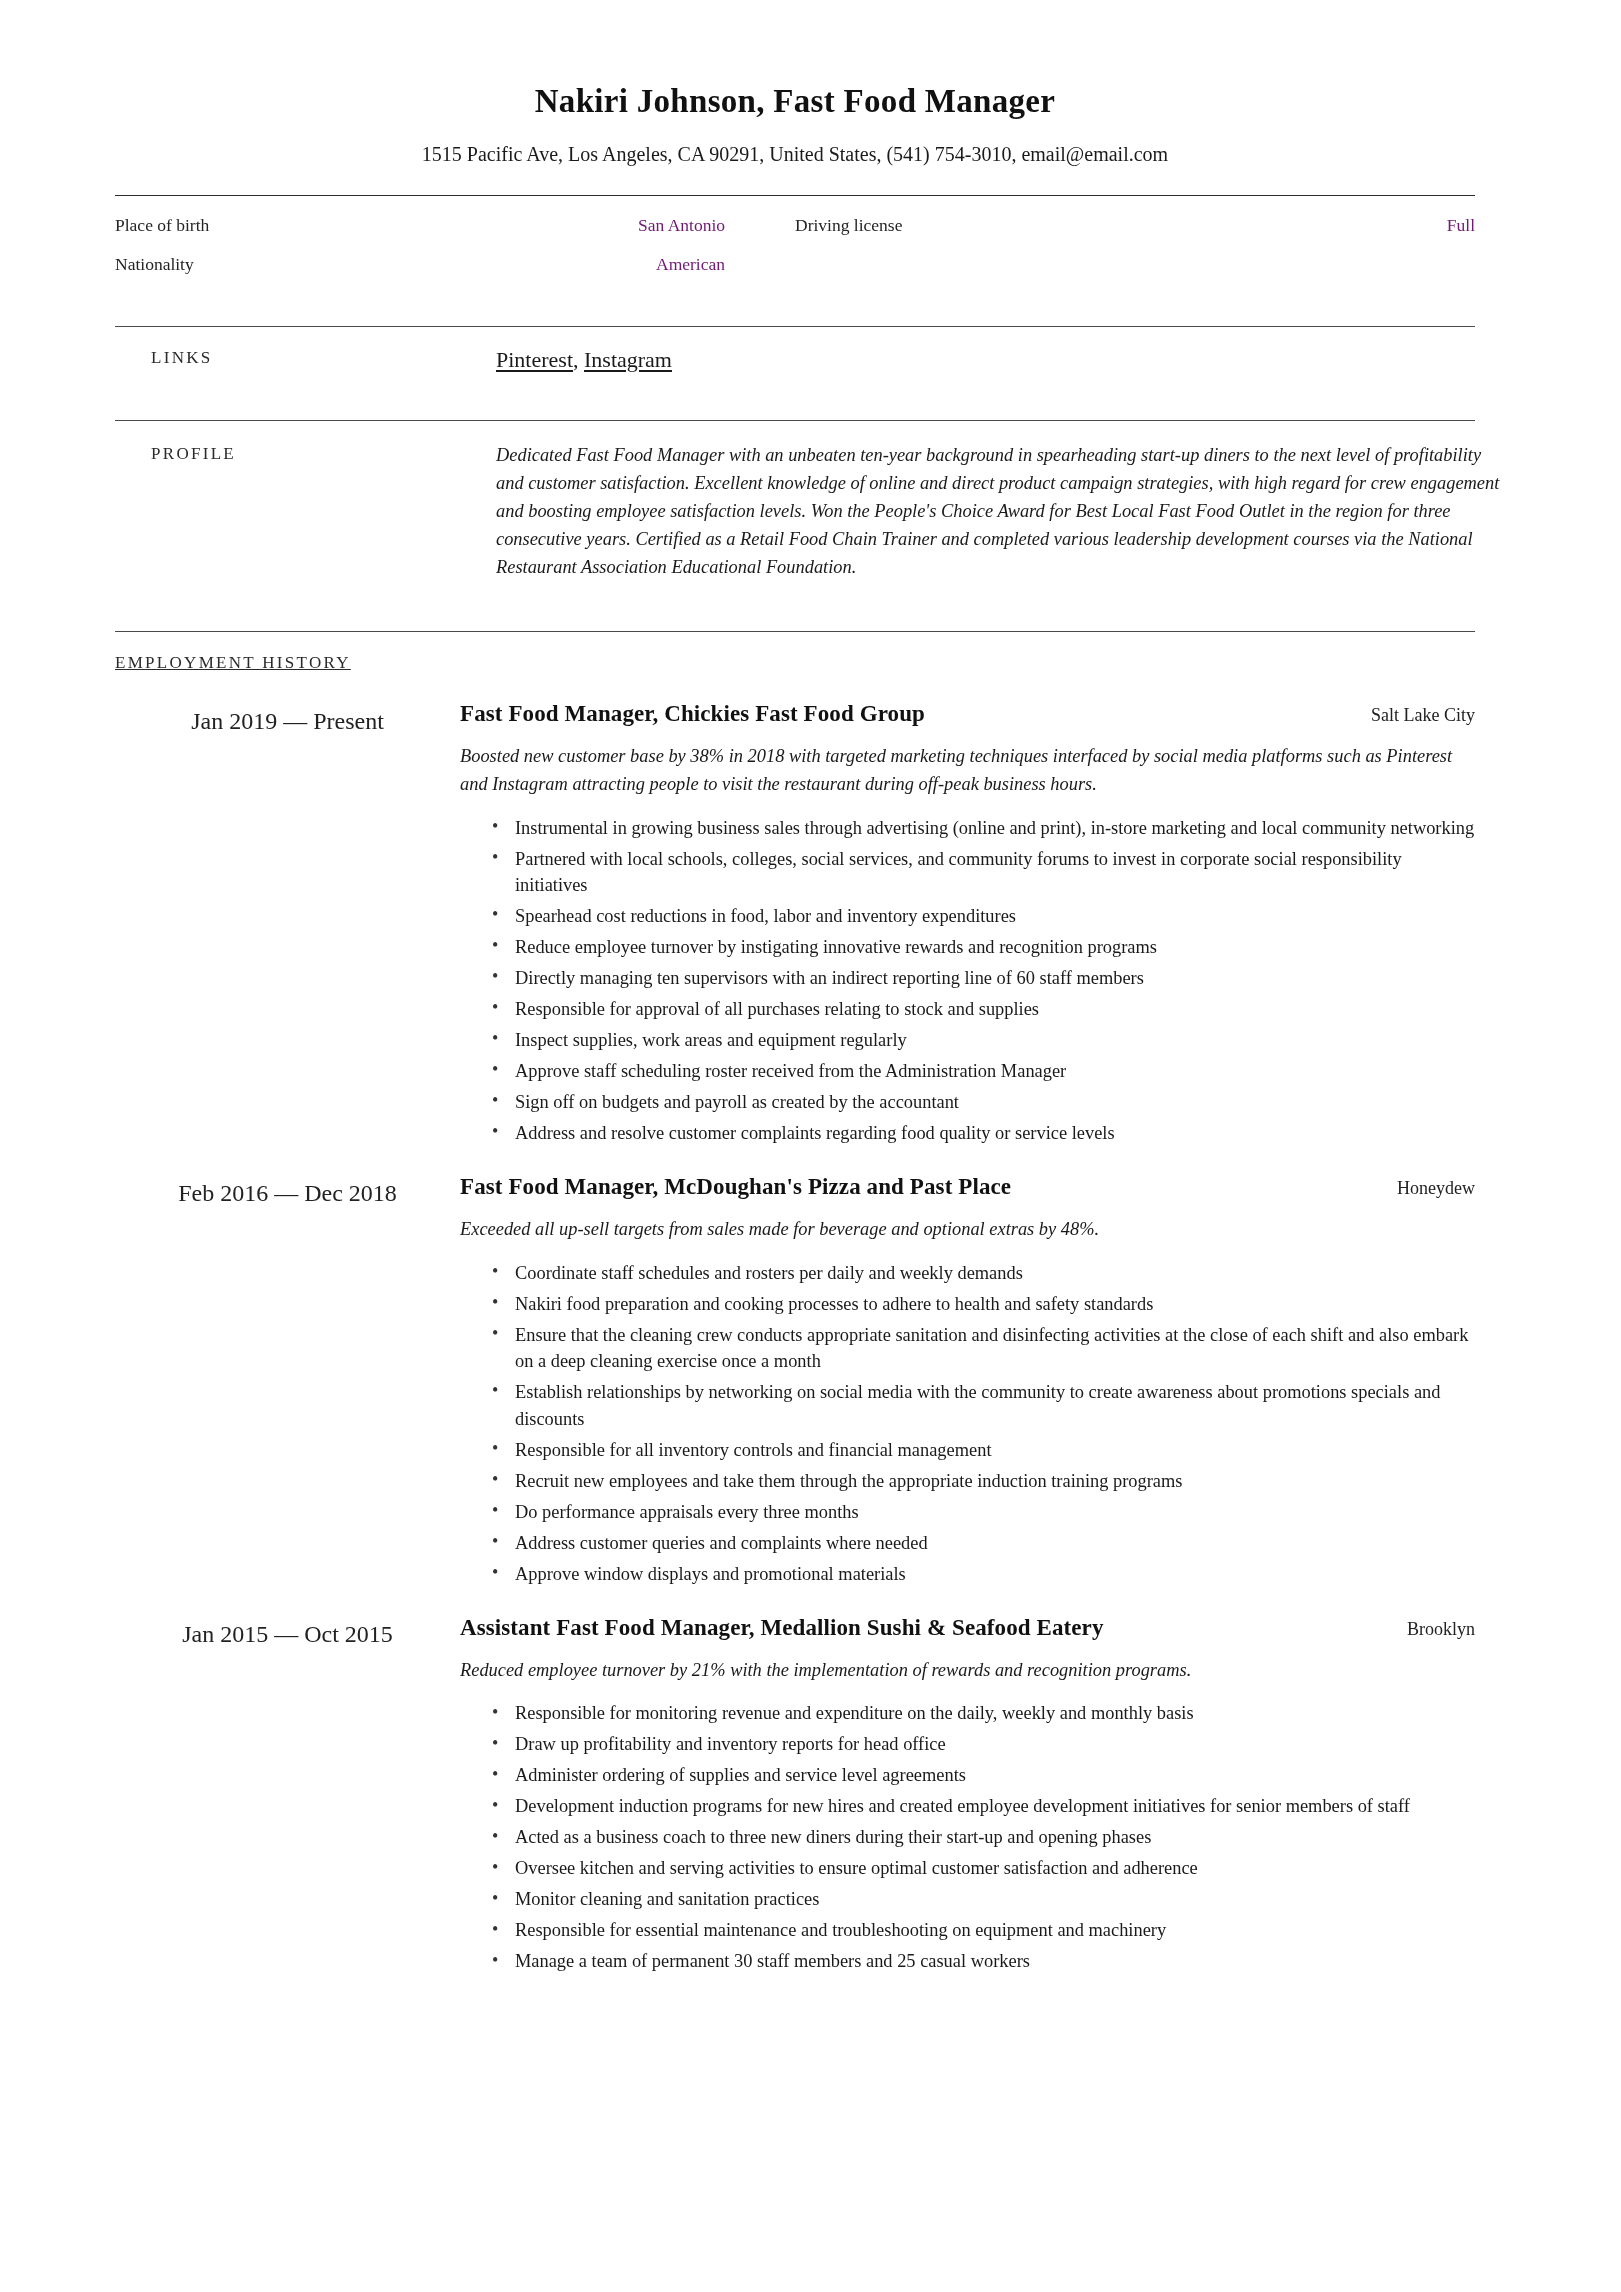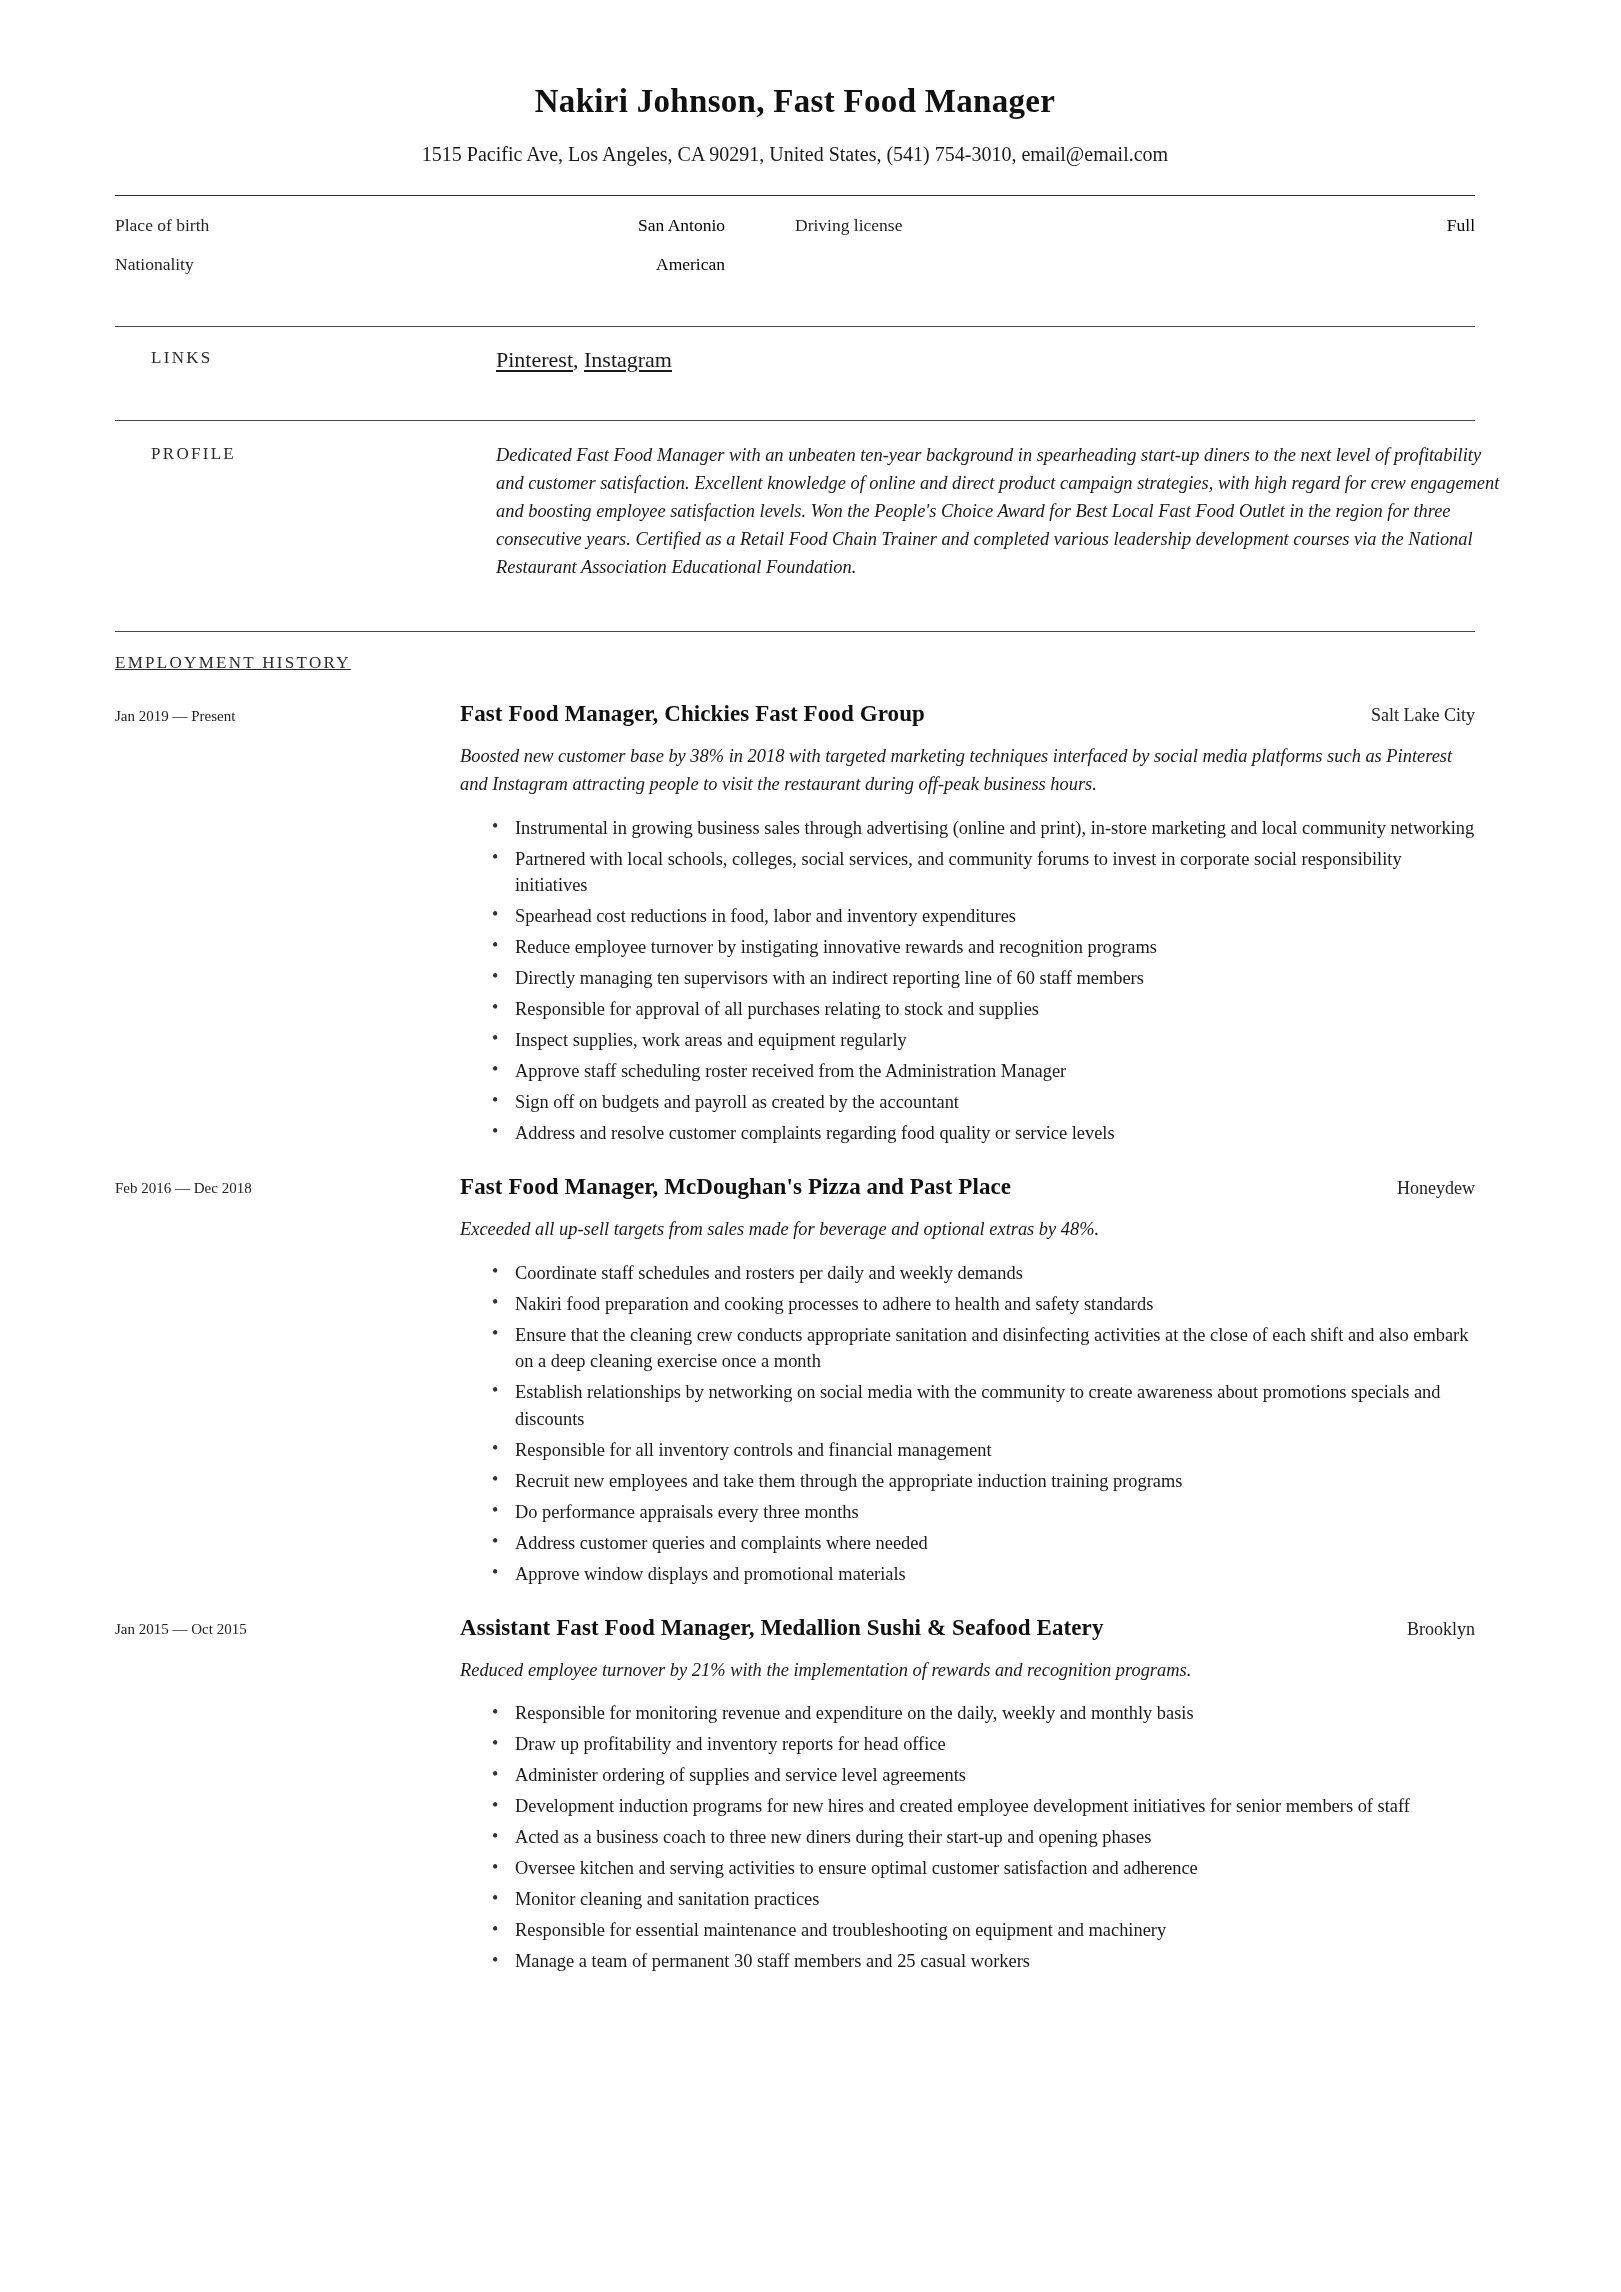--- a/index.html
+++ b/index.html
@@ -82,21 +82,21 @@
     box-sizing: border-box;
   }
   .detail-col .dkey {
     flex: 0 0 auto;
     color: #242424;
   }
   .detail-col .dval {
     flex: 1 1 auto;
     text-align: right;
     padding-right: 0;
-    color: #000000;
+    color: #701a75;
   }
   .detail-col.left .dval { padding-right: 70px; }
   .detail-col.right { padding-left: 0; font-family: Liberation Serif, serif; }
 
   
   .links-block {
     padding: 19.7px 0 18px 0;
   }
   .links-line {
     font-size: 22px;
@@ -129,23 +129,24 @@
     text-decoration: underline;
   }
   .job {
     display: flex;
     align-items: flex-start;
     margin-top: 23px;
   }
   .job-date {
     width: 345px;
     flex: 0 0 345px;
-    font-size: 15px;
+    font-size: 24px;
     color: #222;
     padding-top: 6.3px;
+    text-align: center;
   }
   .job-main {
     flex: 1 1 auto;
     position: relative;
     padding-right: 0;
   }
   .job-titleline {
     display: flex;
     align-items: baseline;
     justify-content: space-between;

